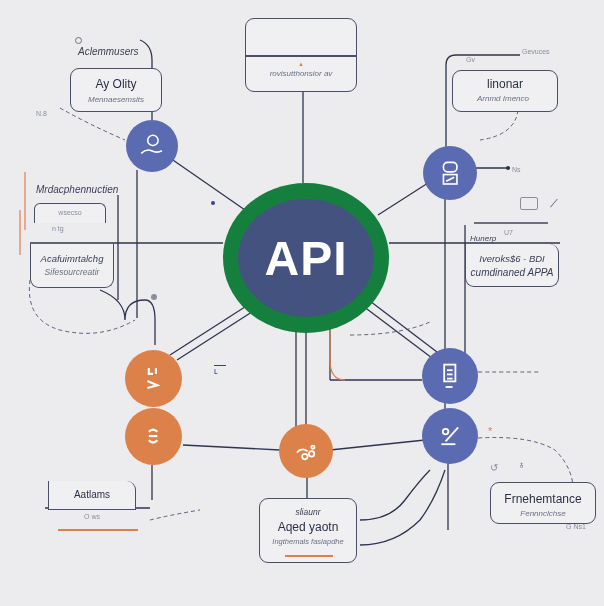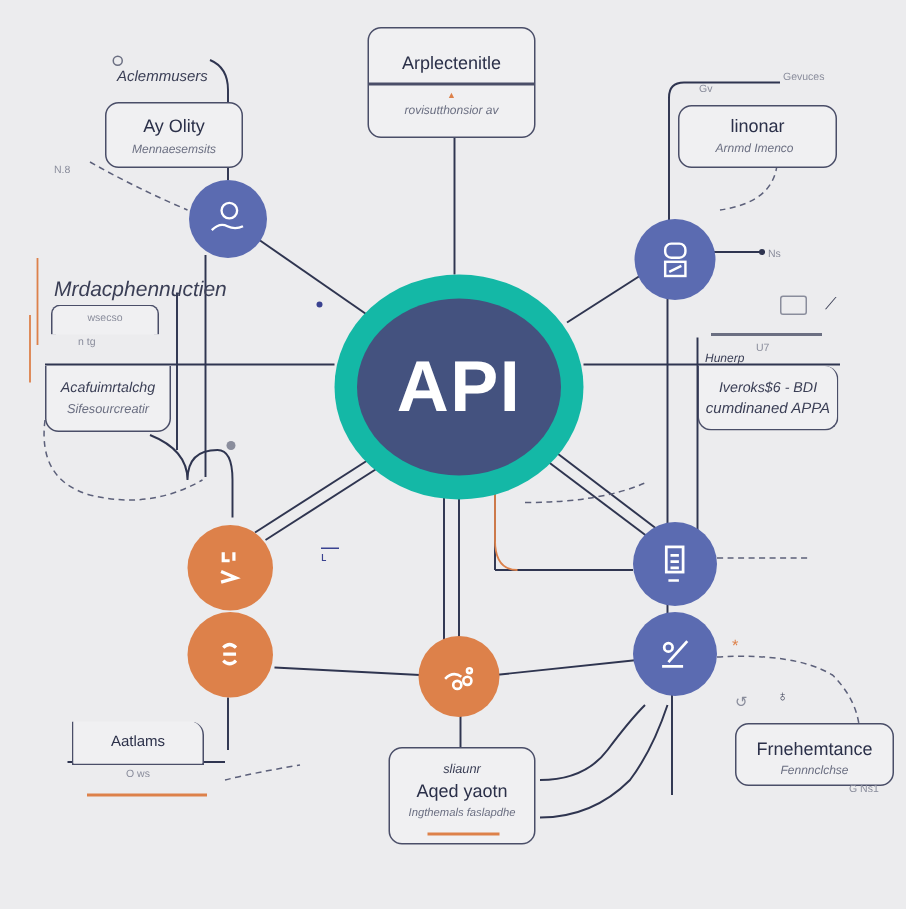--- a/index.html
+++ b/index.html
@@ -15,21 +15,21 @@
   .t { position:absolute; white-space:nowrap; }
   .title { font-size:12px; color:#2b3049; }
   .sub { font-size:8px; color:#6b6f82;font-style:italic; }
   .tiny { font-size:7px; color:#8a8d9c; }
   .node { position:absolute; border-radius:50%; display:flex; align-items:center; justify-content:center; color:#fff; }
   .node.blue { background:#5b6bb1; }
   .node.orange { background:#dd814a; }
   .node svg { width:60%; height:60%; }
   .api-outer {
     position:absolute; left:223px; top:183px; width:166px; height:150px; border-radius:50%;
-    background:#14b8a6; display:flex; align-items:center; justify-content:center;
+    background:#15803d; display:flex; align-items:center; justify-content:center;
   }
   .api-inner {
     width:136px; height:118px; border-radius:50%; background:#44527f;
     display:flex; align-items:center; justify-content:center;
     font-size:48px; font-weight:bold; color:#fff; letter-spacing:1px;
   }
   .orange-line { position:absolute; height:2px; background:#dd814a; }
   .divider { position:absolute; height:1.5px; background:#4a4e68; }
 </style>
 </head>
@@ -96,35 +96,34 @@
     <line x1="25" y1="172" x2="25" y2="230"></line>
     <line x1="20" y1="210" x2="20" y2="255"></line>
     <path d="M330 300 V360 Q330 380 345 380"></path>
   </g>
   <circle cx="213" cy="203" r="2" fill="#3a4290"></circle>
   <circle cx="508" cy="168" r="2" fill="#2f3550"></circle>
   <circle cx="154" cy="297" r="3" fill="#8a8d9c"></circle>
 </svg>
 
 <div class="box" style="left:245px;top:18px;width:112px;height:74px;">
-  <div class="t title" style="left:0;right:0;top:16px;">Arplectenitle</div>
   <div class="divider" style="left:0;right:0;top:36px;"></div>
   <div class="t" style="left:0;right:0;top:42px;font-size:6px;color:#dd814a;">▲</div>
   <div class="t sub" style="left:0;right:0;top:50px;">rovisutthonsior av</div>
 </div>
 
 <div class="t" style="left:75px;top:37px;width:5px;height:5px;border:1px solid #6b6f82;border-radius:50%;"></div>
 <div class="t sub" style="left:78px;top:46px;font-size:10px;color:#3a3e55;">Aclemmusers</div>
 <div class="box" style="left:48px;top:68px;width:92px;height:44px;margin-left:22px;">
   <div class="t title" style="left:0;right:0;top:8px;">Ay Olity</div>
   <div class="t sub" style="left:0;right:0;top:26px;">Mennaesemsits</div>
 </div>
 <div class="t tiny" style="left:36px;top:110px;">N.8</div>
 
-<div class="t sub" style="left:36px;top:184px;font-size:14px;color:#3a3e55;">Mrdacphennuctien</div>
+<div class="t sub" style="left:36px;top:184px;font-size:10px;color:#3a3e55;">Mrdacphennuctien</div>
 <div class="box" style="left:34px;top:203px;width:72px;height:20px;border-radius:6px 6px 0 0;border-bottom:none;">
   <div class="t tiny" style="left:0;right:0;top:5px;">wsecso</div>
 </div>
 <div class="t tiny" style="left:52px;top:225px;">n tg</div>
 <div class="box" style="left:30px;top:244px;width:84px;height:44px;border-top:none;border-radius:0 0 9px 9px;">
   <div class="t sub" style="left:0;right:0;top:9px;font-size:9.5px;color:#3a3e55;">Acafuimrtalchg</div>
   <div class="t sub" style="left:0;right:0;top:23px;font-size:8.5px;">Sifesourcreatir</div>
 </div>
 
 <div class="t tiny" style="left:522px;top:48px;">Gevuces</div>

